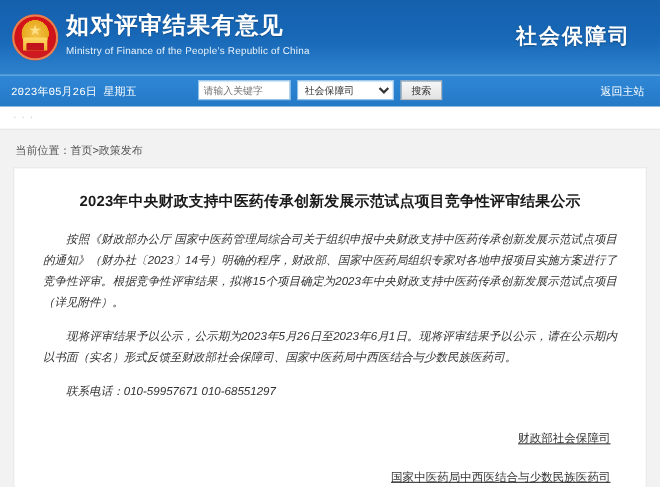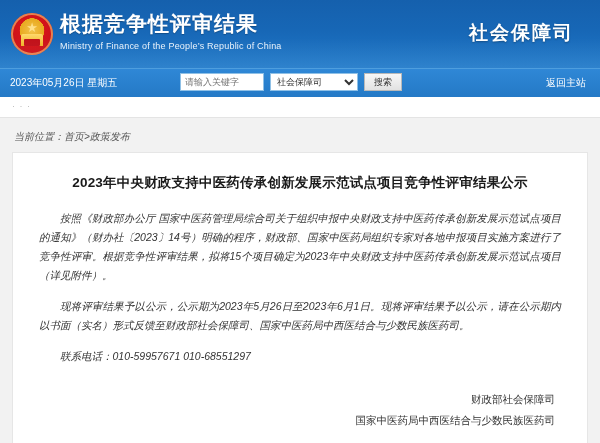--- a/index.html
+++ b/index.html
@@ -112,20 +112,21 @@
     background: linear-gradient(180deg, #2f87d6 0%, #2479c6 100%);
     border-top: 1px solid #4e9ede;
     display: flex;
     align-items: center;
     padding: 0 10px;
   }
   .toolbar .date {
     color: #ffffff;
     font-size: 10px;
     white-space: nowrap;
+    font-family: Liberation Mono, monospace;
   }
   .search-wrap {
     position: absolute;
     left: 180px;
     top: 4px;
     display: flex;
     align-items: center;
   }
   .search-input {
     width: 84px;
@@ -191,21 +192,20 @@
 
   
   .content-outer {
     padding: 8px 12px 0 12px;
     background: #f2f2f2;
   }
   .breadcrumb {
     font-size: 10px;
     color: #555555;
     padding: 4px 2px 8px 2px;
-    font-style: italic;
   }
   .breadcrumb .sep {
     color: #555;
   }
   .breadcrumb a {
     color: #555555;
     text-decoration: none;
   }
   .doc-card {
     background: #ffffff;
@@ -234,36 +234,37 @@
   }
   .sign {
     margin-top: 24px;
     text-align: right;
     font-size: 10.5px;
     line-height: 19px;
     color: #333333;
     padding-right: 6px;
   }
   .sign div {
-    margin-bottom: 2px;
+    margin-bottom: 16px;
+    text-decoration: underline;
   }
 </style>
 </head>
 <body>
 
 <div class="page">
 
   <div class="header">
     <div class="emblem">
       <div class="ring"></div>
       <div class="star">★</div>
       <div class="gate"></div>
     </div>
     <div class="title-block">
-      <div class="title-cn">根据竞争性评审结果</div>
+      <div class="title-cn">如对评审结果有意见</div>
       <div class="title-en">Ministry of Finance of the People’s Republic of China</div>
     </div>
     <div class="dept-name">社会保障司</div>
   </div>
 
   <div class="toolbar">
     <span class="date">2023年05月26日  星期五</span>
     <div class="search-wrap">
       <input class="search-input" type="text" placeholder="请输入关键字" style="">
       <select class="search-select">

